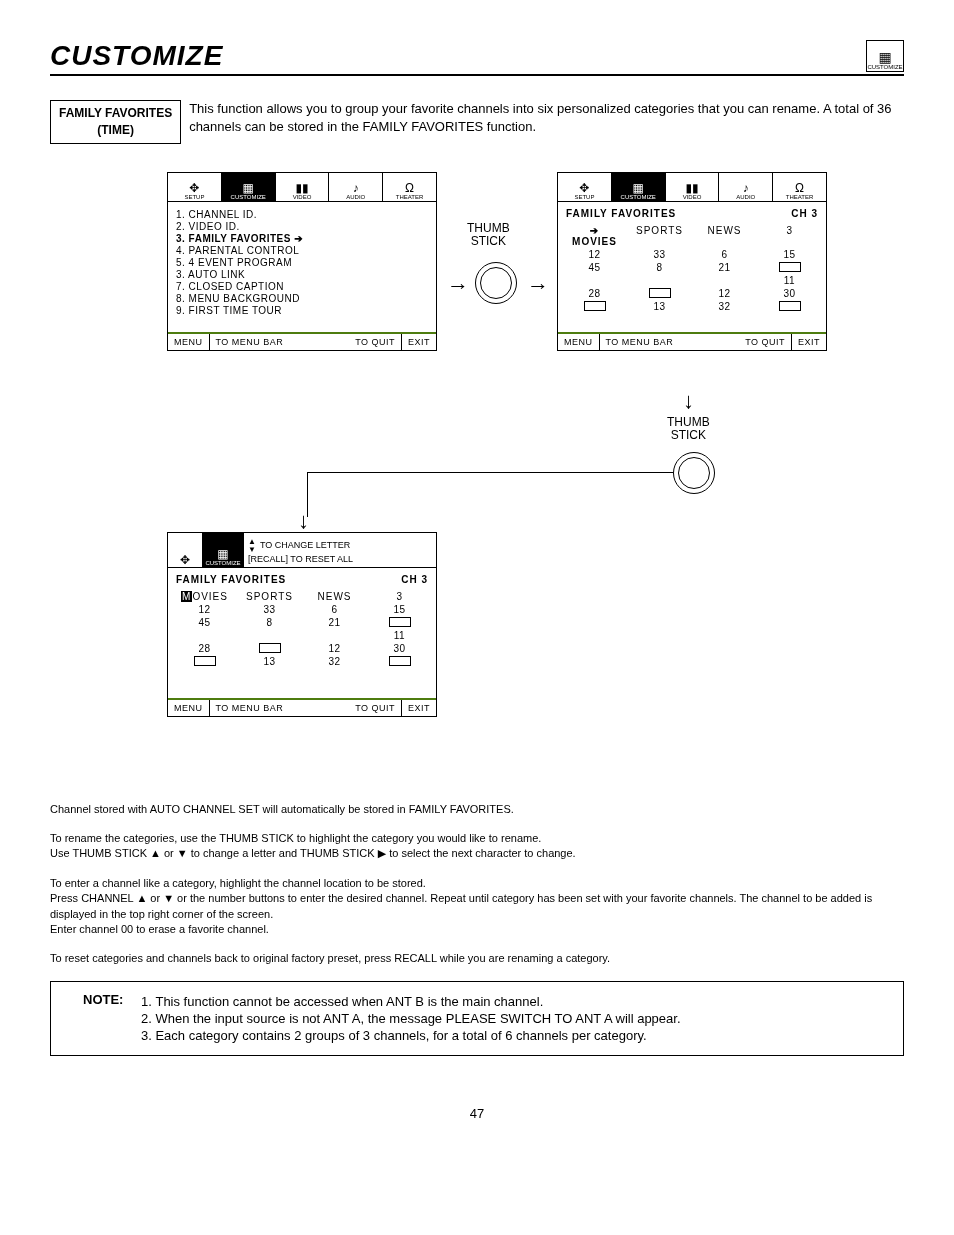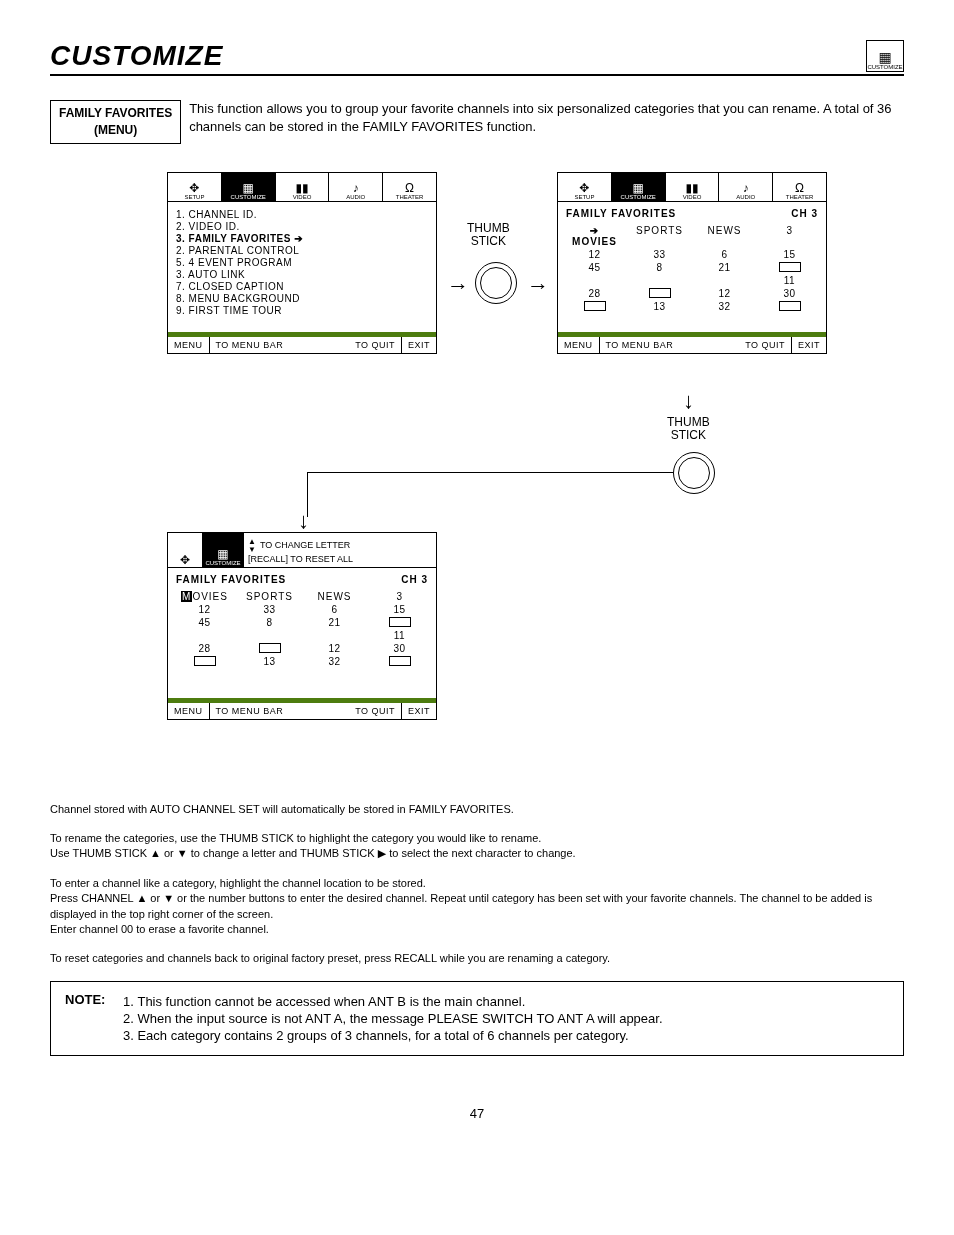--- a/index.html
+++ b/index.html
@@ -93,21 +93,21 @@
   .osd-body {
     padding: 6px 8px 4px 8px;
     min-height: 120px;
     letter-spacing: 0.5px;
   }
   .osd-body .line { margin: 1px 0; font-size: 10px; }
   .osd-body .line.sel { font-weight: bold; }
   .osd-body .arrow-right::after { content: " ➔"; font-weight: bold; }
   .osd-footer {
     display: flex;
-    border-top: 5px solid #4d7c0f;
+    border-top: 2px solid #4d7c0f;
     font-size: 9px;
     letter-spacing: 0.5px;
   }
   .osd-footer > div {
     padding: 3px 6px;
   }
   .osd-footer .sep { border-right: 1px solid #000; }
   .osd-footer .grow { flex: 1; }
   .ff-header {
     display: flex;
@@ -172,21 +172,21 @@
   }
   .hint-row { display: flex; align-items: center; gap: 4px; }
   .mini-arrows { font-size: 8px; line-height: 8px; }
   .body-text {
     font-size: 11px;
     line-height: 1.4;
   }
   .body-text p { margin: 0 0 14px 0; }
   .note-box {
     border: 1px solid #000;
-    padding: 10px 14px;
+    padding: 10px 32px;
     font-size: 13px;
     display: flex;
     gap: 14px;
     margin-top: 10px;
   }
   .note-box .nlabel { font-weight: bold; }
   .note-box ol { margin: 0; padding-left: 18px; }
   .note-box li { margin: 2px 0; }
   .page-num {
     text-align: center;
@@ -201,21 +201,21 @@
   <div class="page-title">CUSTOMIZE</div>
   <div class="corner-icon">
     <span class="glyph">▦</span>
     <span>CUSTOMIZE</span>
   </div>
 </div>
 
 <div class="intro-row">
   <div class="section-label-box">
     <div>FAMILY FAVORITES</div>
-    <div>(MENU)</div>
+    <div>(TIME)</div>
   </div>
   <div class="intro-text">This function allows you to group your favorite channels into six personalized categories that you can rename. A total of 36 channels can be stored in the FAMILY FAVORITES function.</div>
 </div>
 
 <div class="diagram-area">
 
   <div class="osd-panel" style="left:80px; top:0;">
     <div class="osd-topbar">
       <div class="tab">
           <span class="ticon">✥</span>
@@ -235,21 +235,21 @@
         </div>
       <div class="tab">
           <span class="ticon">Ω</span>
           <span>THEATER</span>
         </div>
     </div>
     <div class="osd-body" id="menu-list">
         <div class="line">1. CHANNEL ID.</div>
         <div class="line">2. VIDEO ID.</div>
         <div class="line sel arrow-right">3. FAMILY FAVORITES</div>
-        <div class="line">2. PARENTAL CONTROL</div>
+        <div class="line">4. PARENTAL CONTROL</div>
         <div class="line">5. 4 EVENT PROGRAM</div>
         <div class="line">3. AUTO LINK</div>
         <div class="line">7. CLOSED CAPTION</div>
         <div class="line">8. MENU BACKGROUND</div>
         <div class="line">9. FIRST TIME TOUR</div>
       </div>
     <div class="osd-footer">
       <div class="sep">MENU</div>
       <div class="grow">TO MENU BAR</div>
       <div class="sep">TO QUIT</div>

